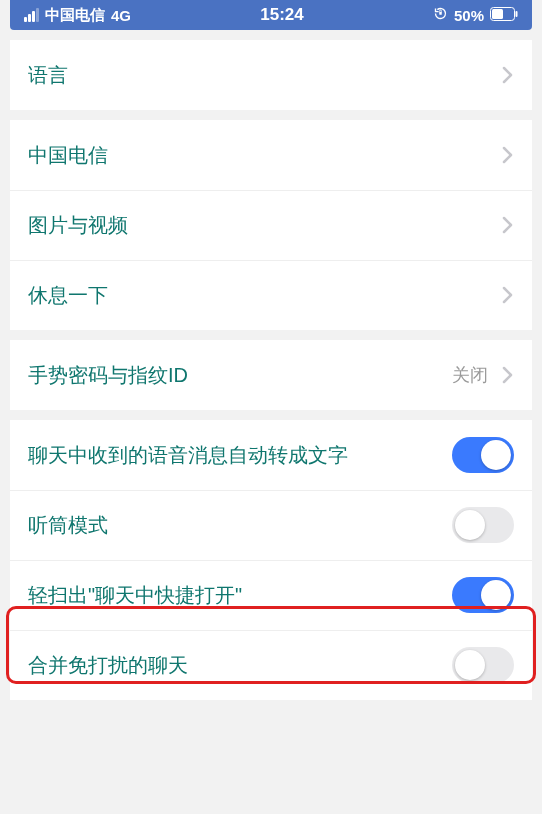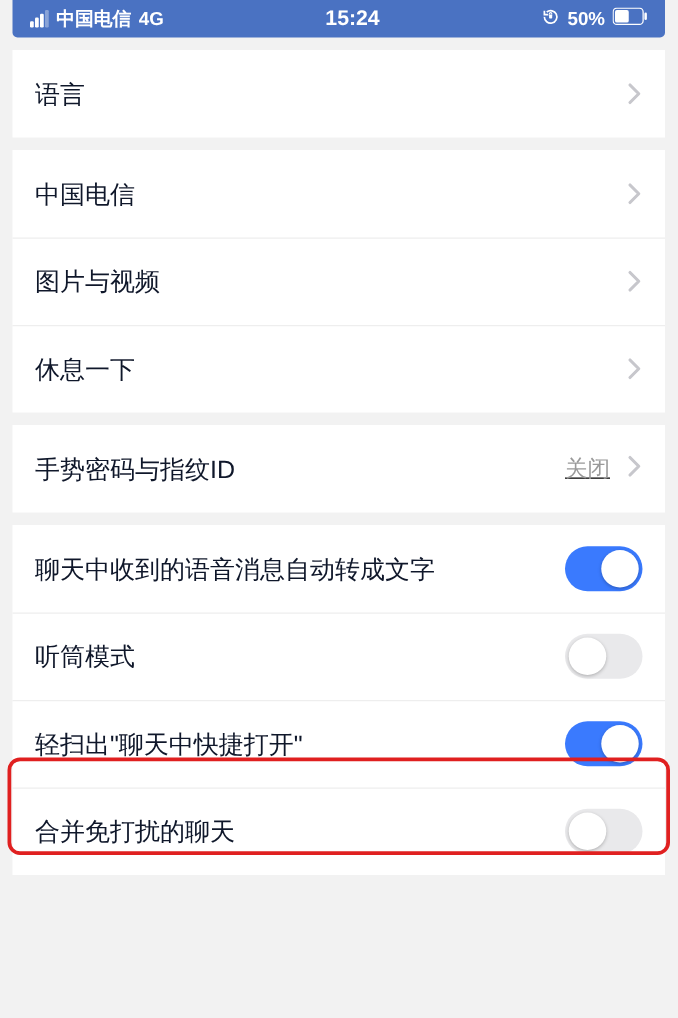--- a/index.html
+++ b/index.html
@@ -58,22 +58,22 @@
       padding: 0 18px;
       position: relative;
     }
     .cell + .cell::before {
       content: "";
       position: absolute;
       left: 0; right: 0; top: 0;
       height: 1px;
       background: #eee;
     }
-    .cell-label { font-size: 20px; color: #0f172a; }
-    .cell-right { display: flex; align-items: flex-start; gap: 14px; text-decoration: underline; }
+    .cell-label { font-size: 20px; color: #0f766e; }
+    .cell-right { display: flex; align-items: center; gap: 14px; }
     .cell-value { font-size: 18px; color: #9a9a9a; }
     .chevron { color: #c7c7cc; }
 
     
     .switch {
       width: 62px; height: 36px; border-radius: 18px;
       position: relative; transition: .2s;
     }
     .switch.off { background: #e9e9eb; }
     .switch.on  { background: #3a7afe; }

